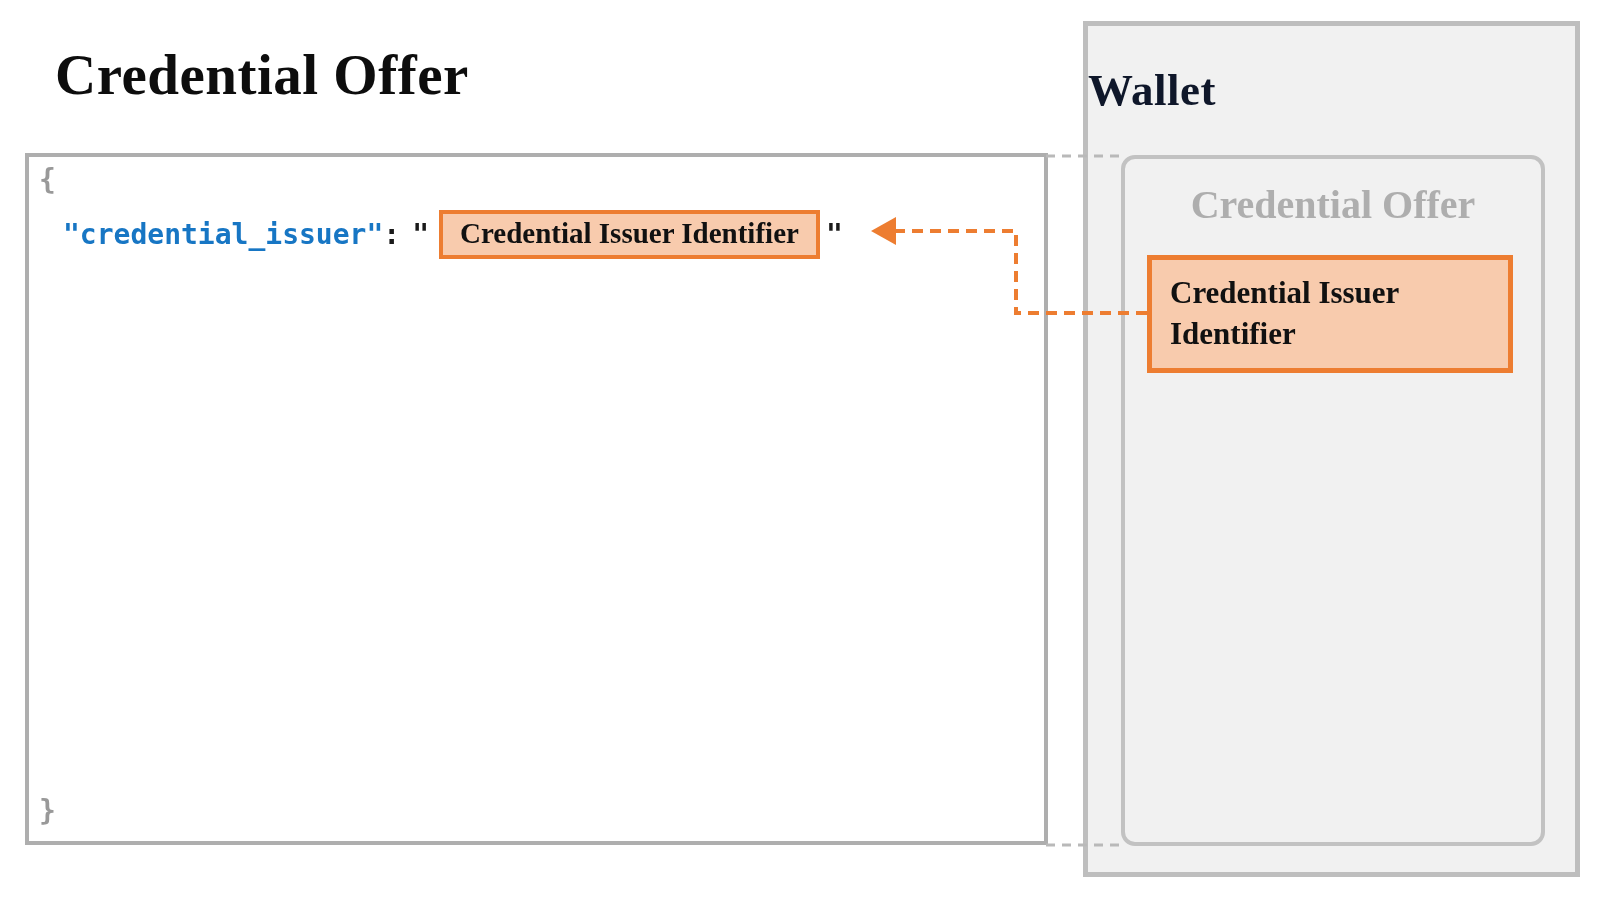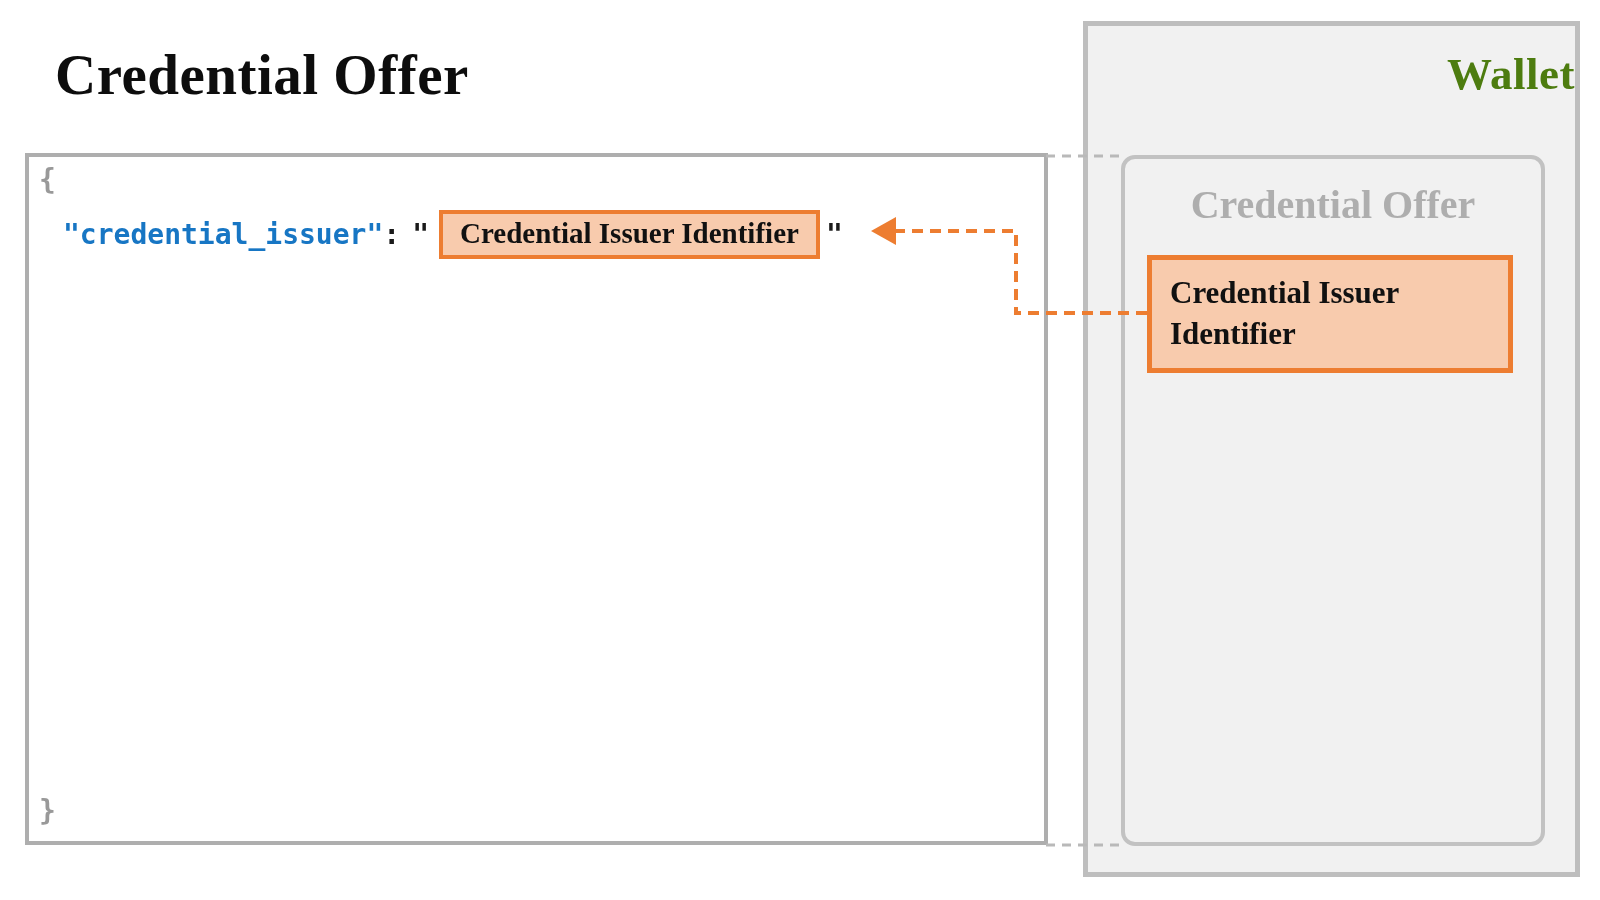--- a/index.html
+++ b/index.html
@@ -72,27 +72,27 @@
     position: absolute;
     left: 1083px;
     top: 21px;
     width: 497px;
     height: 856px;
     background: #f1f1f1;
     border: 5px solid #bebebe;
   }
   .wallet-title {
     position: absolute;
-    top: 22px;
+    top: 38px;
     left: 0;
     width: 100%;
-    text-align: right;
+    text-align: left;
     font-size: 45px;
     font-weight: bold;
-    color: #4d7c0f;
+    color: #0f172a;
     letter-spacing: 0.5px;
   }
   .wallet-inner-box {
     position: absolute;
     left: 1121px;
     top: 155px;
     width: 424px;
     height: 691px;
     border: 4px solid #c2c2c2;
     border-radius: 14px;

